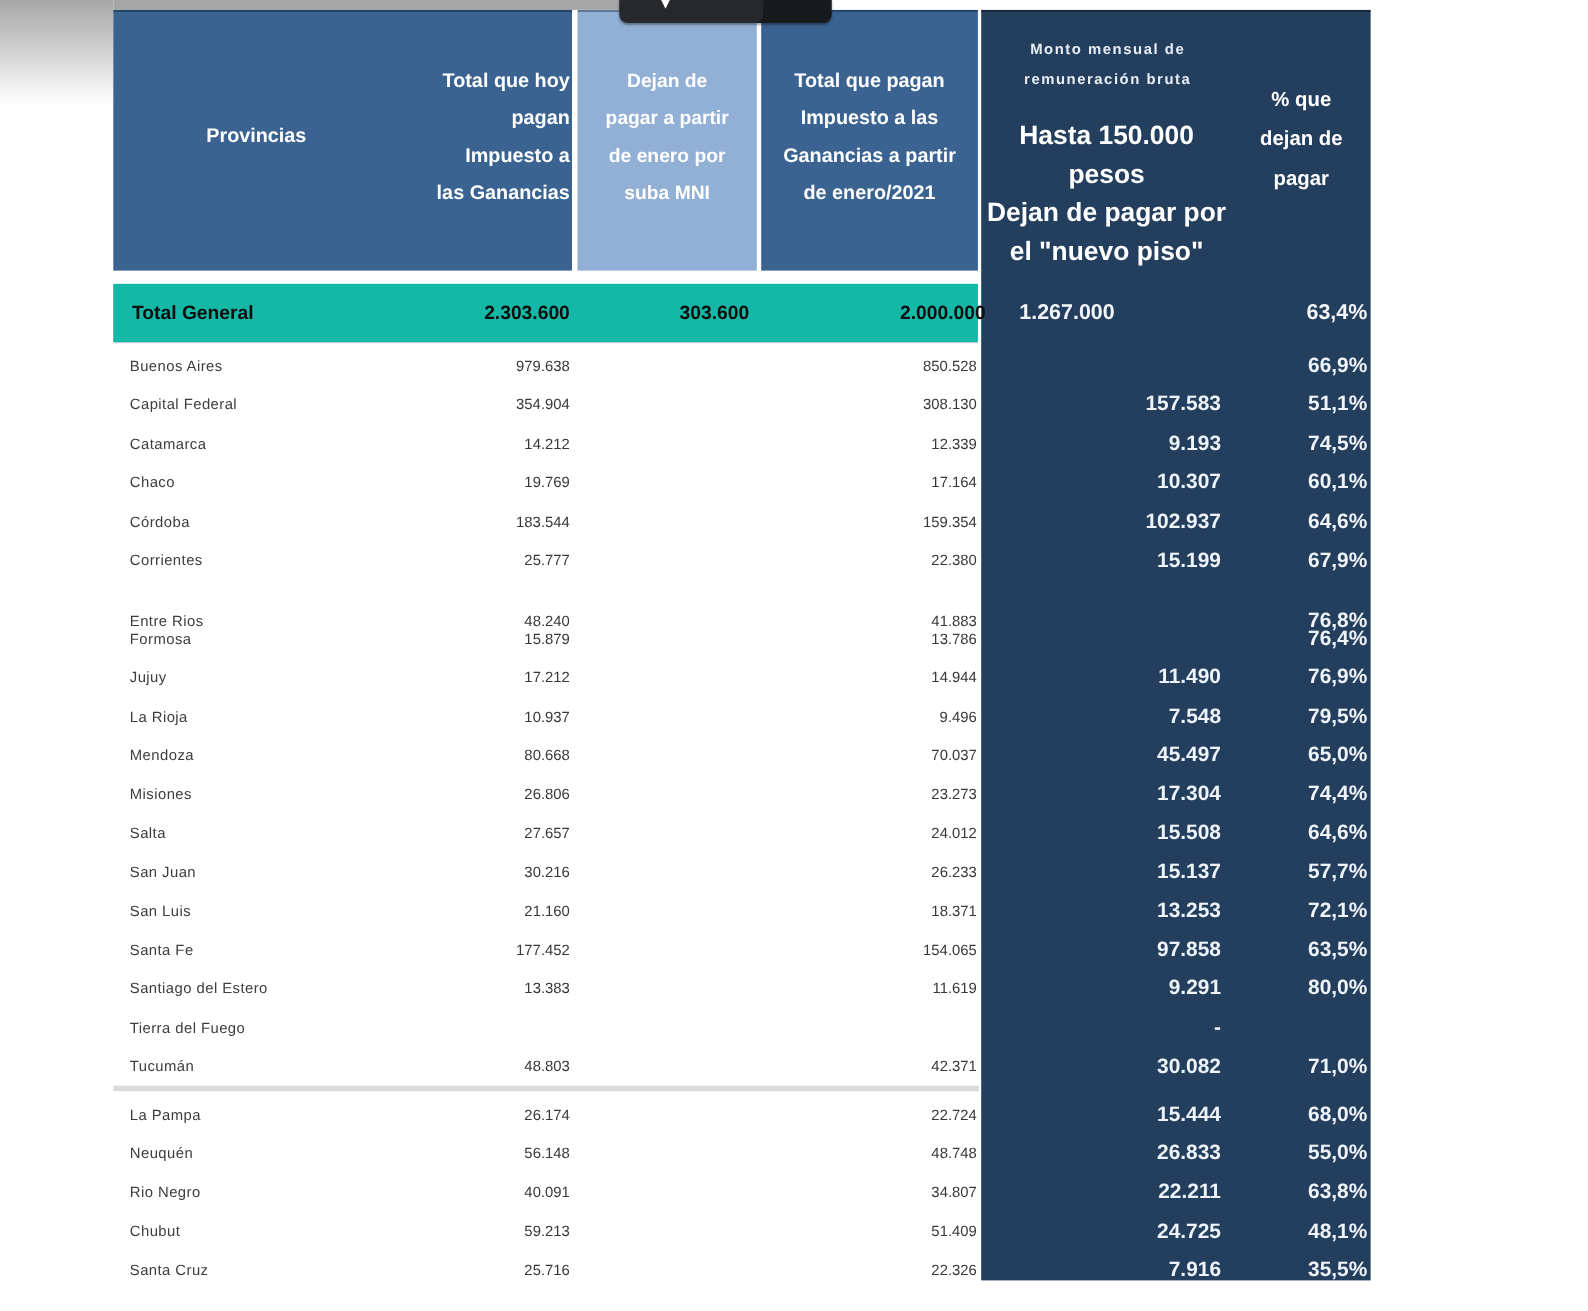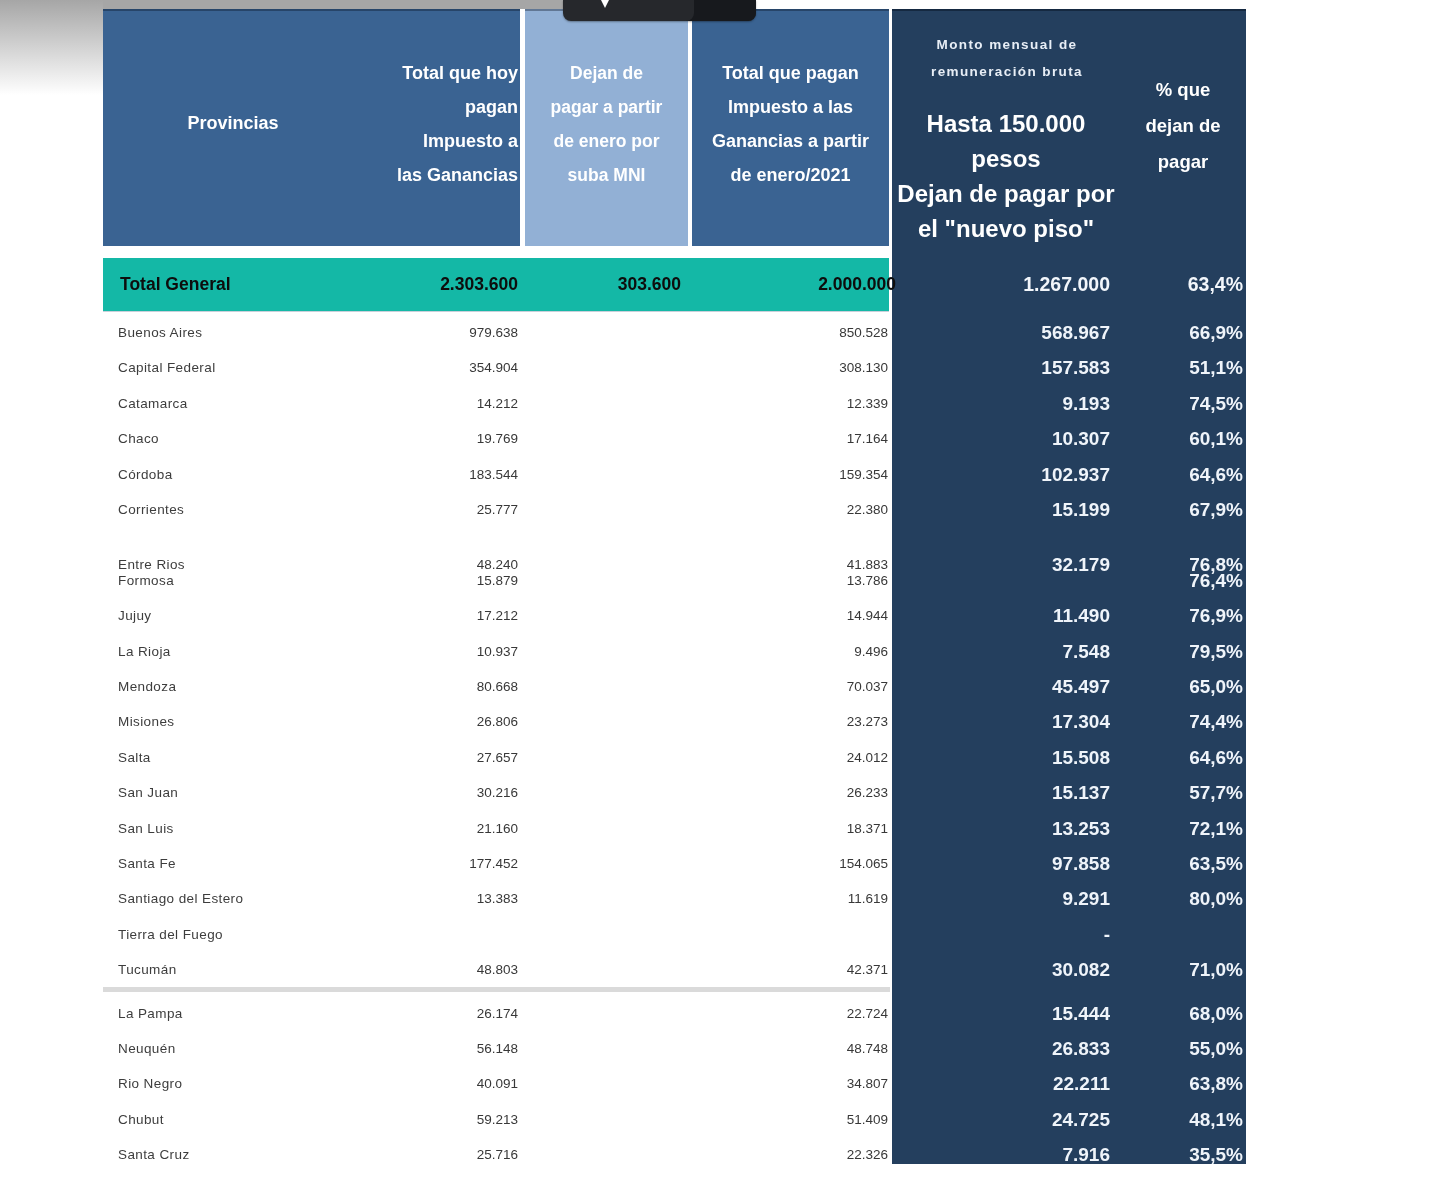--- a/index.html
+++ b/index.html
@@ -38,21 +38,21 @@
 
   
   .total-row{position:absolute;left:103px;top:258px;width:786px;height:53px;background:#14b8a6;
     box-shadow:0 1px 0 #c9d0da;}
   .total-row span{position:absolute;top:0;line-height:53px;font-weight:bold;font-size:17.5px;color:#0d0d0d;}
   .t-label{left:17px;}
   .t-v1{left:230px;width:185px;text-align:right;}
   .t-v2{left:420px;width:158px;text-align:right;}
   .t-v3{left:608px;width:185px;text-align:right;}
   .t-monto{position:absolute;left:830px;width:280px;top:258px;height:53px;line-height:53px;
-    text-align:right;color:#f2f6fb;font-weight:bold;font-size:19.5px;}
+    text-align:center;color:#f2f6fb;font-weight:bold;font-size:19.5px;}
   .t-pct{position:absolute;left:1108px;width:135px;top:258px;height:53px;line-height:53px;
     text-align:right;color:#f2f6fb;font-weight:bold;font-size:19.5px;}
 
   
   .row{position:absolute;left:103px;width:1143px;height:35.4px;}
   .row span{position:absolute;top:0;line-height:35.4px;}
   .c-name{left:15px;font-size:13.5px;color:#3d3d3d;letter-spacing:0.4px;}
   .c-v1{left:280px;width:135px;text-align:right;font-size:13.5px;color:#383838;}
   .c-v2{left:600px;width:185px;text-align:right;font-size:13.5px;color:#383838;}
   .c-monto{left:727px;width:280px;text-align:right;font-weight:bold;font-size:19px;color:#eff4fa;}
@@ -110,21 +110,20 @@
   <span class="t-monto">1.267.000</span>
   <span class="t-pct">63,4%</span>
 
   <div class="divider"></div>
 
   <div id="rows-layer">
       <div class="row" style="top: 315px;">
     <span class="c-name">Buenos Aires</span>
     <span class="c-v1">979.638</span>
     <span class="c-v2">850.528</span>
-    <span class="c-monto">568.967</span>
     <span class="c-pct">66,9%</span>
   </div>
       <div class="row" style="top: 350.4px;">
     <span class="c-name">Capital Federal</span>
     <span class="c-v1">354.904</span>
     <span class="c-v2">308.130</span>
     <span class="c-monto">157.583</span>
     <span class="c-pct">51,1%</span>
   </div>
       <div class="row" style="top: 385.8px;">
@@ -152,21 +151,20 @@
     <span class="c-name">Corrientes</span>
     <span class="c-v1">25.777</span>
     <span class="c-v2">22.380</span>
     <span class="c-monto">15.199</span>
     <span class="c-pct">67,9%</span>
   </div>
       <div class="row" style="top: 547px;">
     <span class="c-name">Entre Rios</span>
     <span class="c-v1">48.240</span>
     <span class="c-v2">41.883</span>
-    <span class="c-monto">32.179</span>
     <span class="c-pct">76,8%</span>
   </div>
       <div class="row" style="top: 562.8px;">
     <span class="c-name">Formosa</span>
     <span class="c-v1">15.879</span>
     <span class="c-v2">13.786</span>
     <span class="c-pct">76,4%</span>
   </div>
       <div class="row" style="top: 598.2px;">
     <span class="c-name">Jujuy</span>

